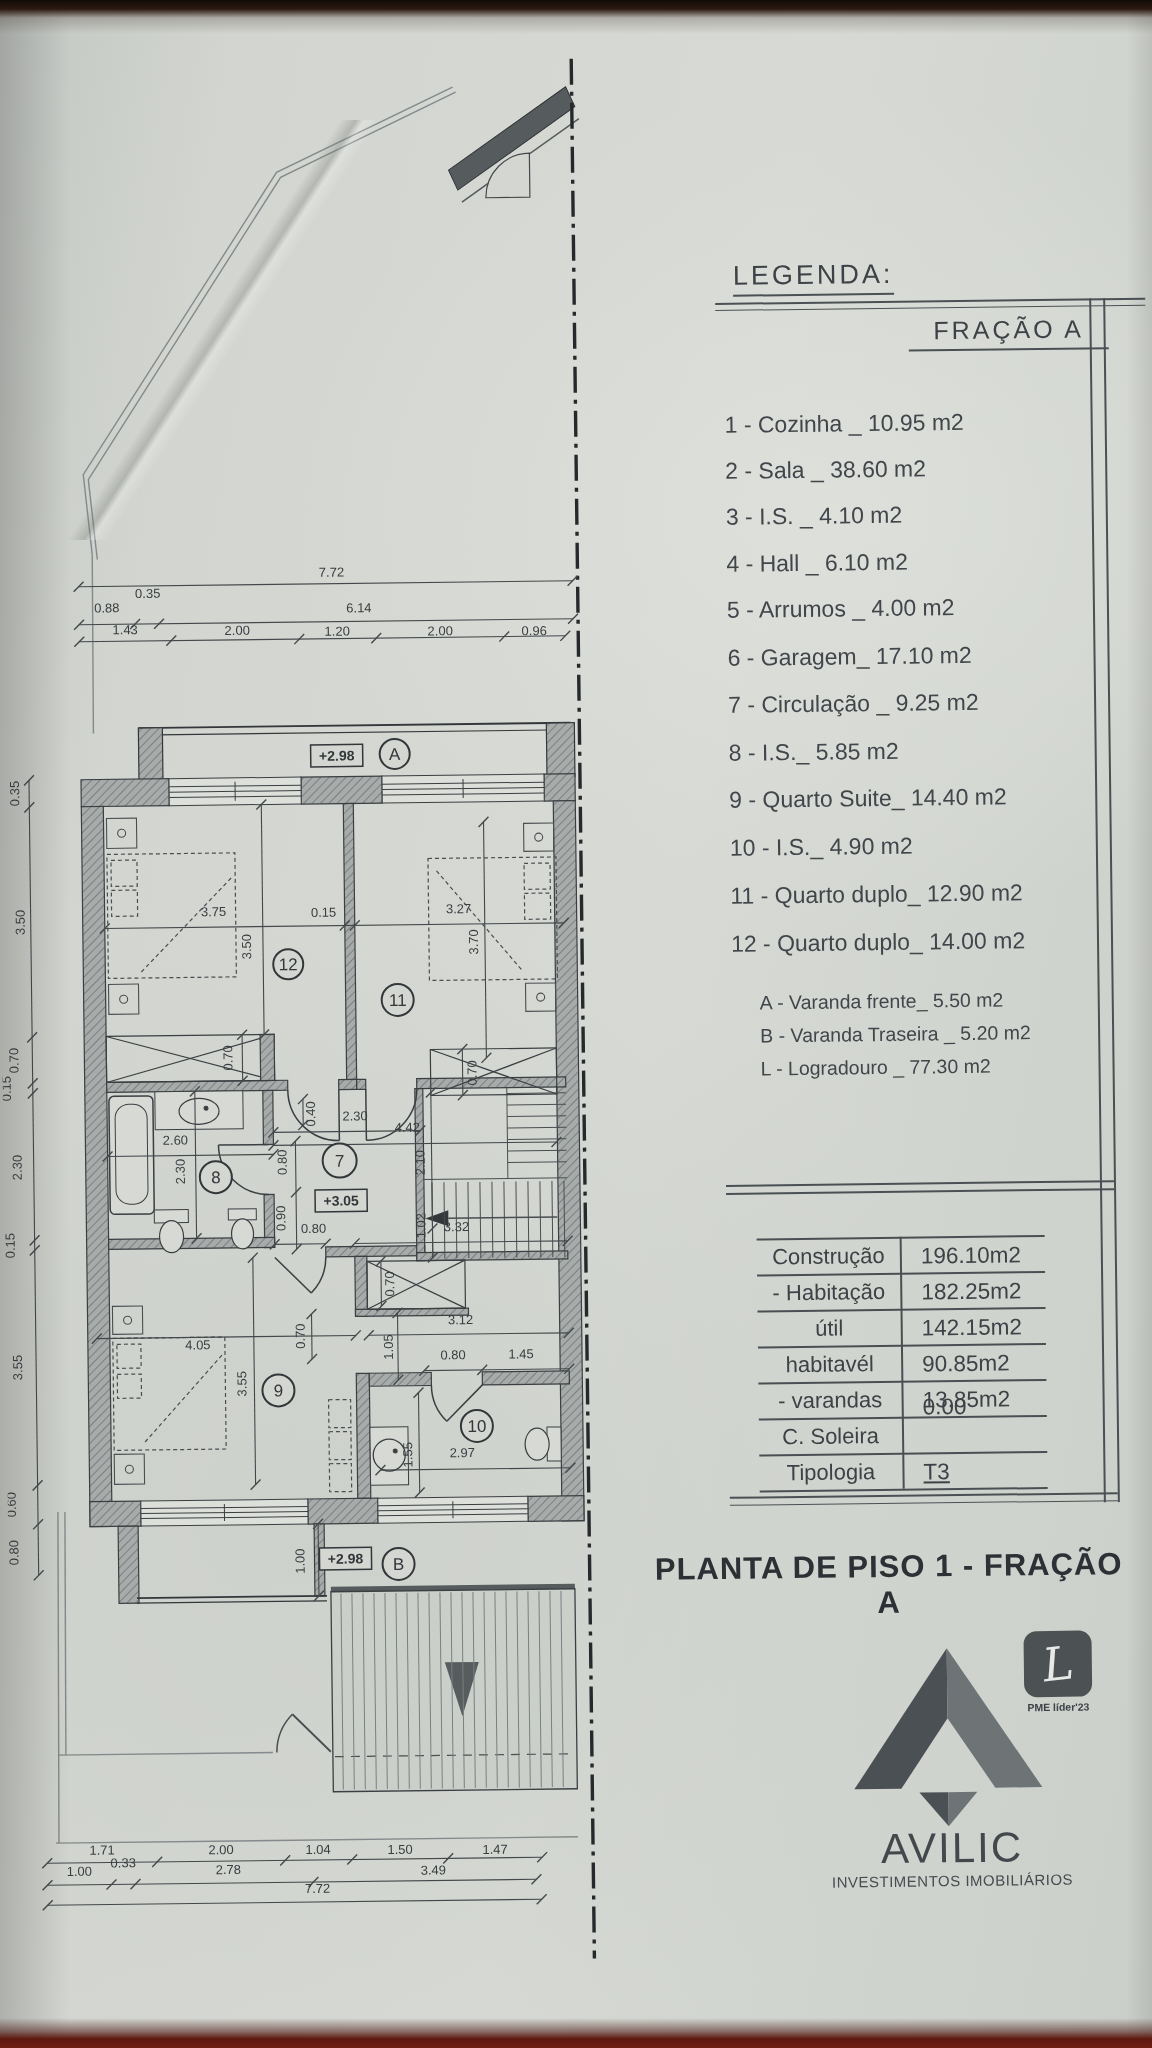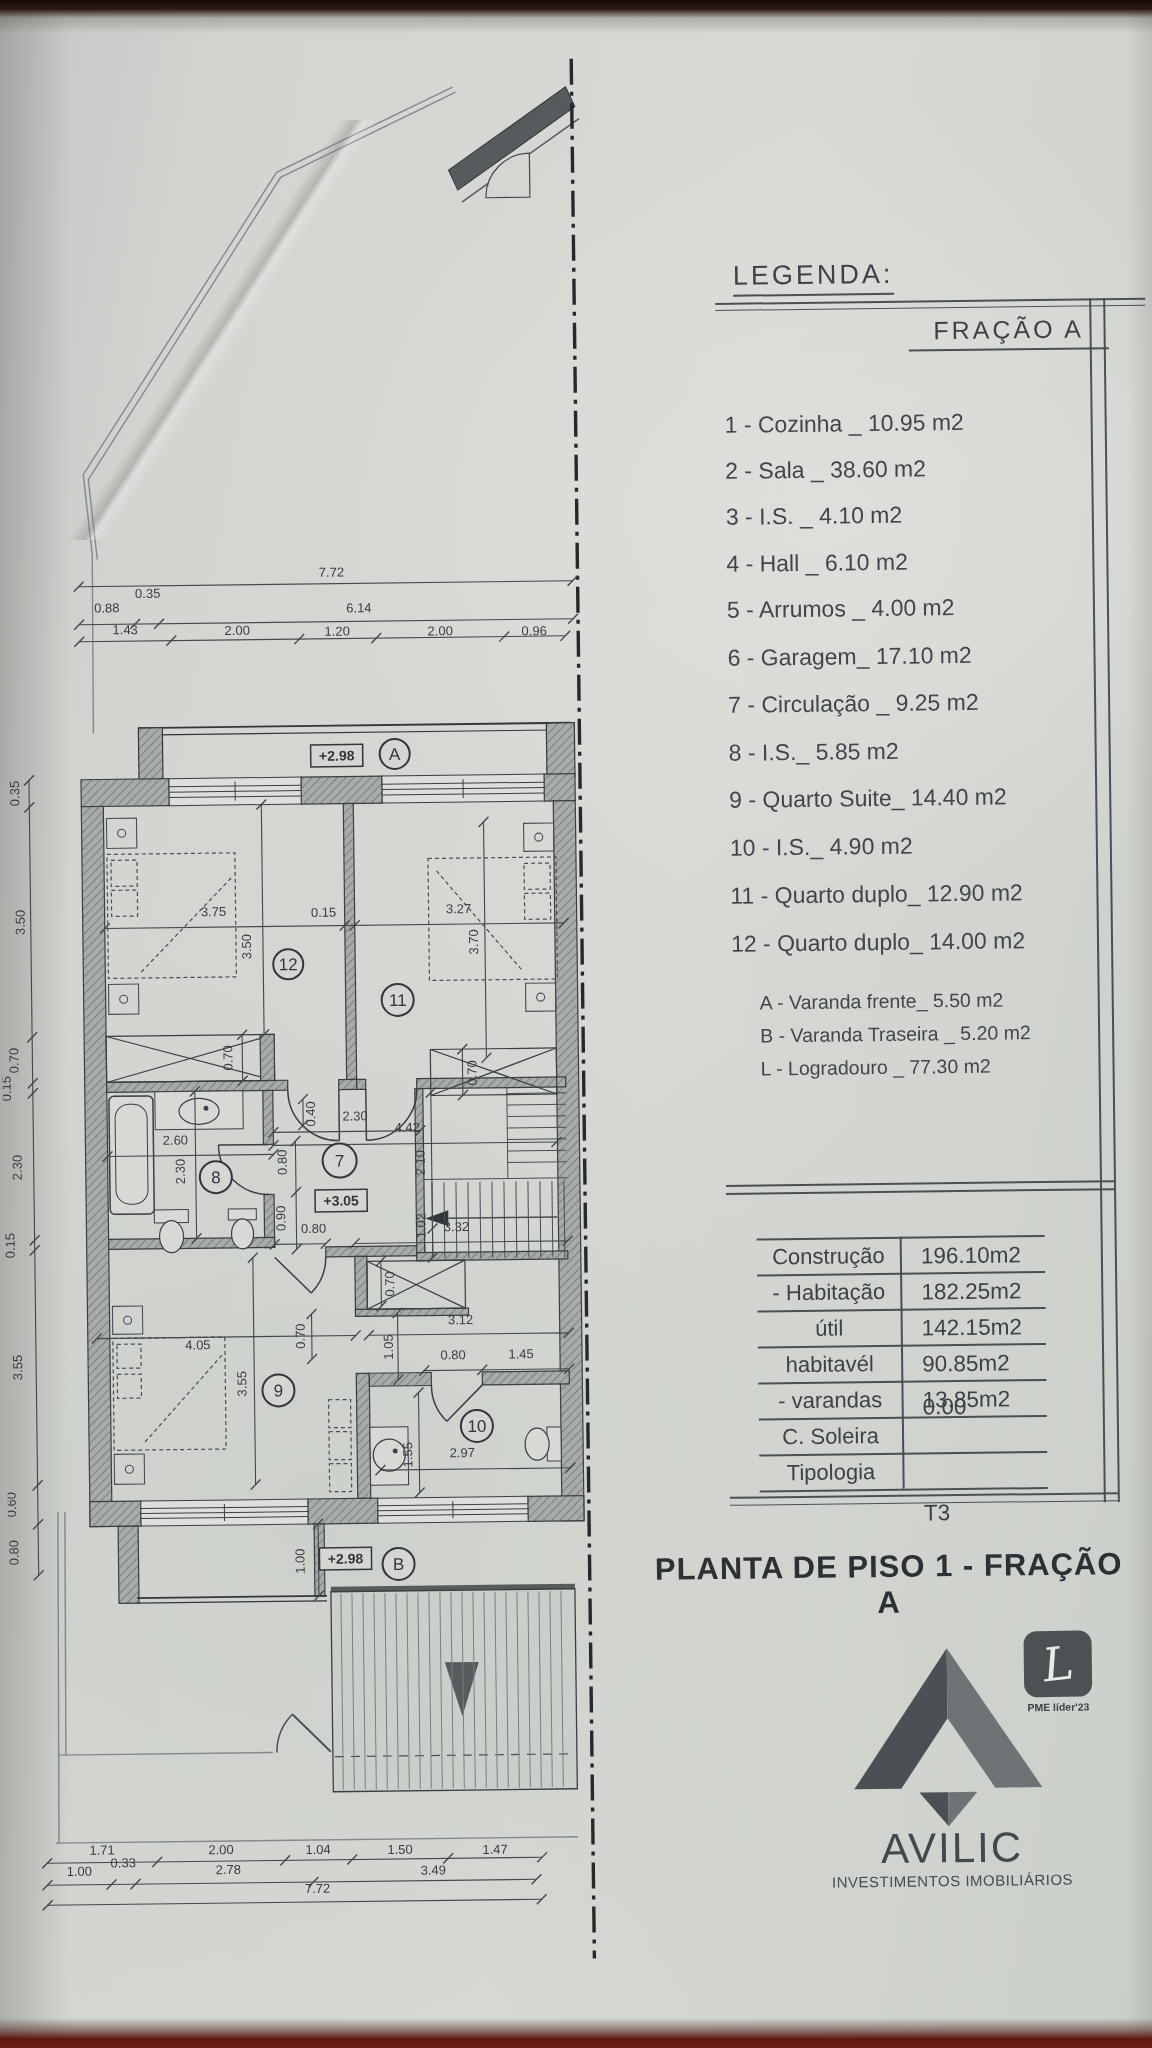--- a/index.html
+++ b/index.html
@@ -520,21 +520,21 @@
         <div class="tbl-label" style="left: 752px; top: 1354px;">habitavél</div>
         <div class="tbl-value" style="top: 1355px;">90.85m2</div>
         <div class="abs tbl-line" style="left: 752px; top: 1348px; width: 288px; height: 1.8px;"></div>
         <div class="tbl-label" style="left: 752px; top: 1390px;">- varandas</div>
         <div class="tbl-value" style="top: 1391px;">13.85m2</div>
         <div class="abs tbl-line" style="left: 752px; top: 1384px; width: 288px; height: 1.8px;"></div>
         <div class="tbl-label" style="left: 752px; top: 1426px;">C. Soleira</div>
         <div class="tbl-value" style="top: 1390px; margin-top: 8px;">0.00</div>
         <div class="abs tbl-line" style="left: 752px; top: 1420px; width: 288px; height: 1.8px;"></div>
         <div class="tbl-label" style="left: 752px; top: 1462px;">Tipologia</div>
-        <div class="tbl-value" style="top: 1504px;">T3</div>
+        <div class="tbl-value" style="top: 1463px; text-decoration: underline;">T3</div>
         <div class="abs tbl-line" style="left: 752px; top: 1456px; width: 288px; height: 1.8px;"></div>
         <div class="abs tbl-line" style="left: 752px; top: 1492px; width: 288px; height: 1.8px;"></div>
         <div class="abs tbl-line" style="left: 895px; top: 1240px; width: 2px; height: 252px;"></div>
       </div>
 
     <div class="abs plan-title">PLANTA DE PISO 1 - FRAÇÃO A</div>
 
     <svg class="abs" style="left:820px;top:1634px;width:240px;height:210px;" viewBox="0 0 240 210">
       <polygon points="117,18 23,158 70,158 117,88" fill="#4b5054"></polygon>
       <polygon points="117,18 211,158 164,158 117,88" fill="#6e7376"></polygon>

